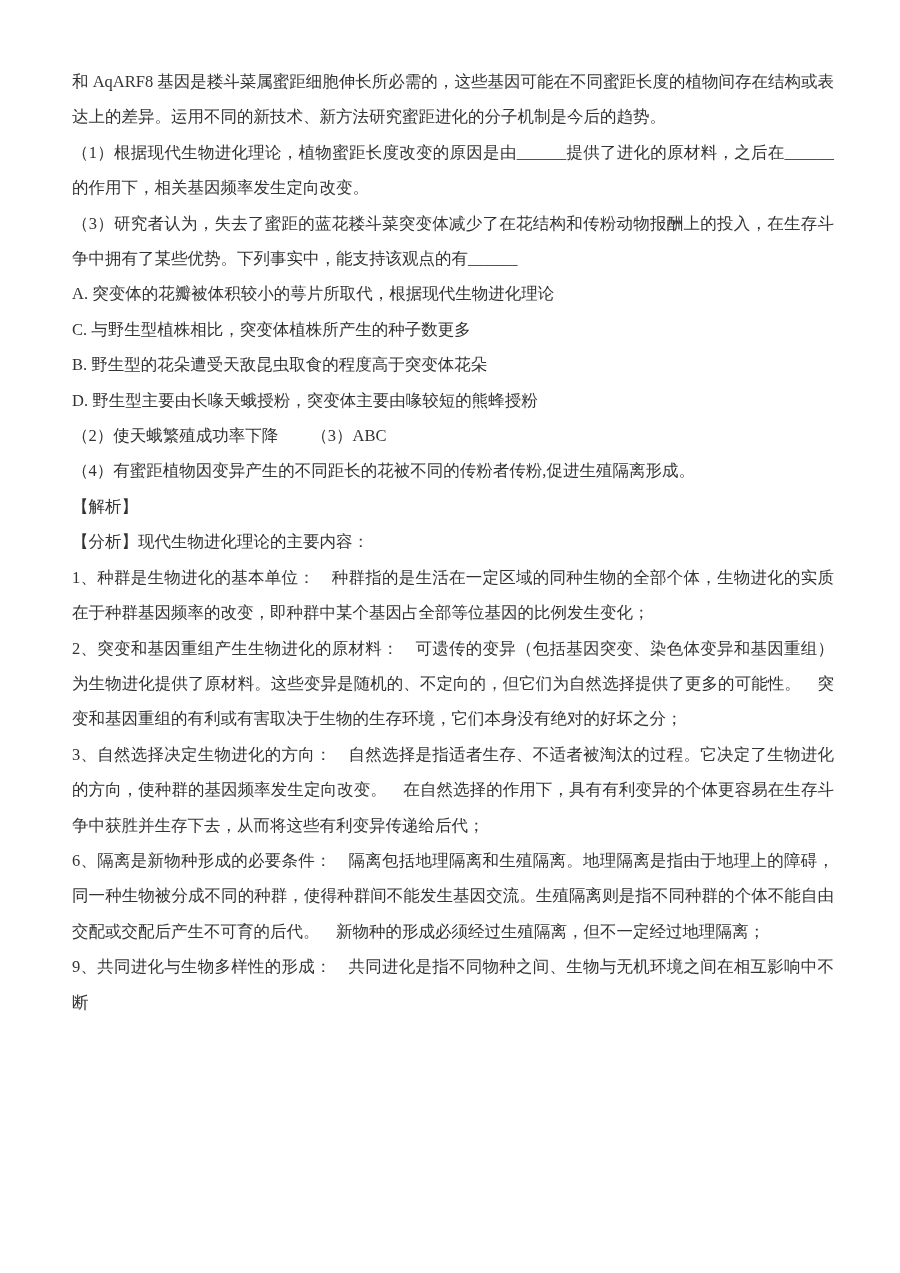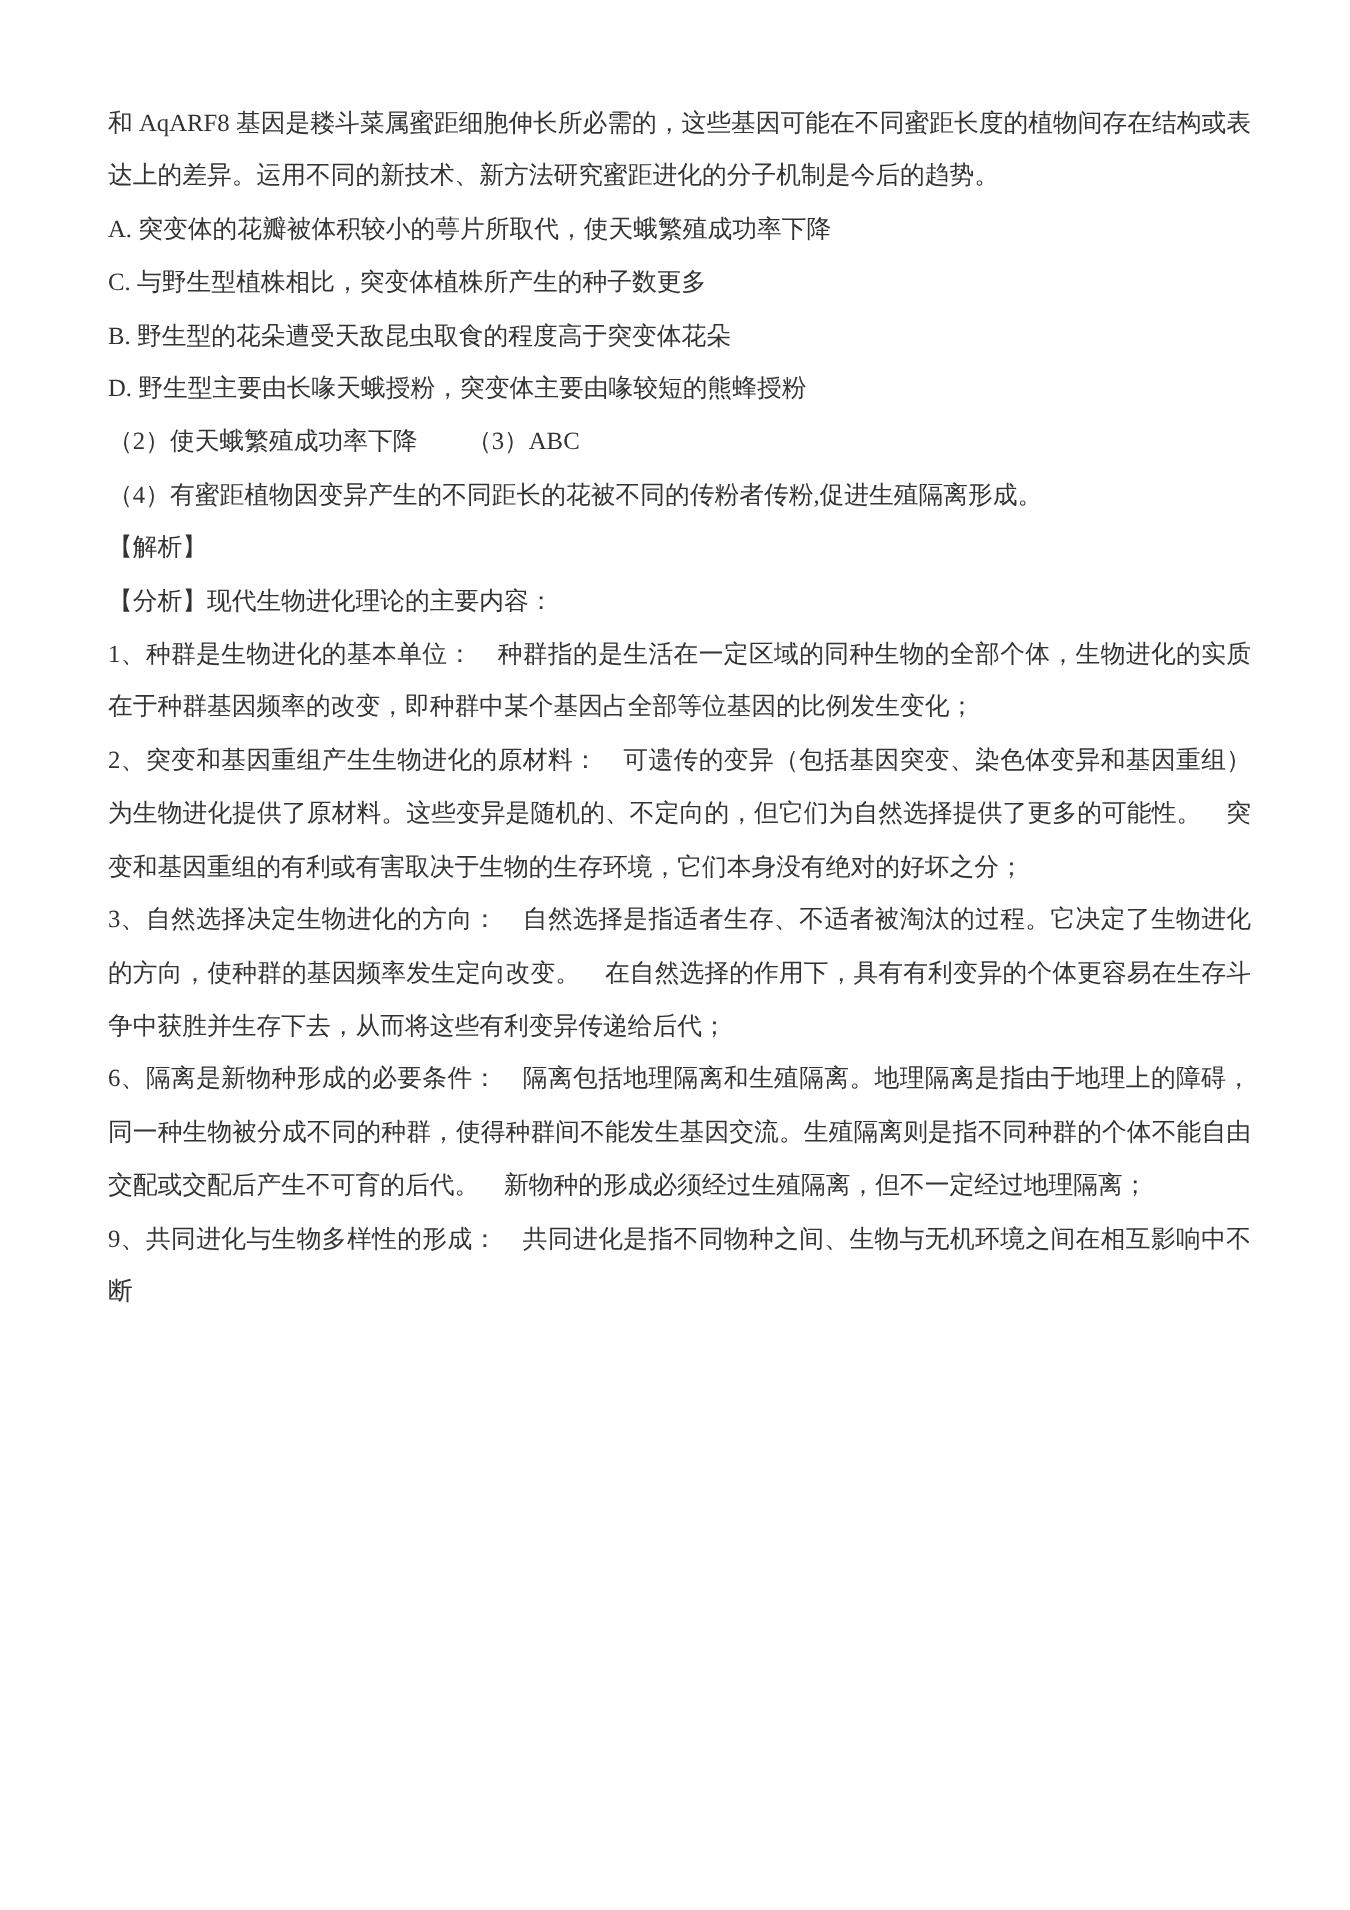--- a/index.html
+++ b/index.html
@@ -35,24 +35,26 @@
   }
 </style>
 </head>
 <body>
 
 <div class="page">
   <div class="content">
 
     <p class="para">和 AqARF8 基因是耧斗菜属蜜距细胞伸长所必需的，这些基因可能在不同蜜距长度的植物间存在结构或表达上的差异。运用不同的新技术、新方法研究蜜距进化的分子机制是今后的趋势。</p>
 
+    <p class="para">（1）根据现代生物进化理论，植物蜜距长度改变的原因是由______提供了进化的原材料，之后在______的作用下，相关基因频率发生定向改变。</p>
 
 
+    <p class="para">（3）研究者认为，失去了蜜距的蓝花耧斗菜突变体减少了在花结构和传粉动物报酬上的投入，在生存斗争中拥有了某些优势。下列事实中，能支持该观点的有______</p>
 
-    <p class="para single">A. 突变体的花瓣被体积较小的萼片所取代，使天蛾繁殖成功率下降</p>
+    <p class="para single">A. 突变体的花瓣被体积较小的萼片所取代，根据现代生物进化理论</p>
 
     <p class="para single">C. 与野生型植株相比，突变体植株所产生的种子数更多</p>
 
     <p class="para single">B. 野生型的花朵遭受天敌昆虫取食的程度高于突变体花朵</p>
 
     <p class="para single">D. 野生型主要由长喙天蛾授粉，突变体主要由喙较短的熊蜂授粉</p>
 
 
 
     <p class="para single">（2）使天蛾繁殖成功率下降　　（3）ABC</p>

